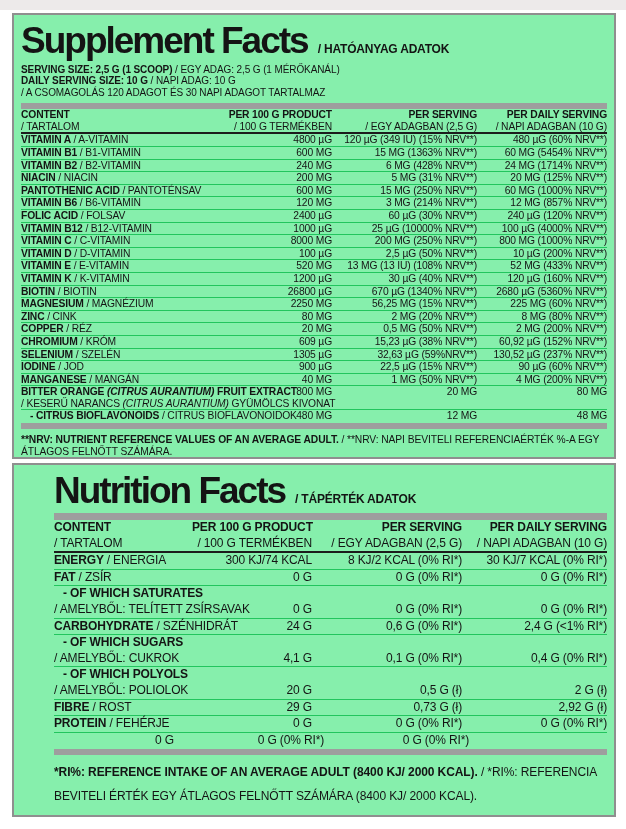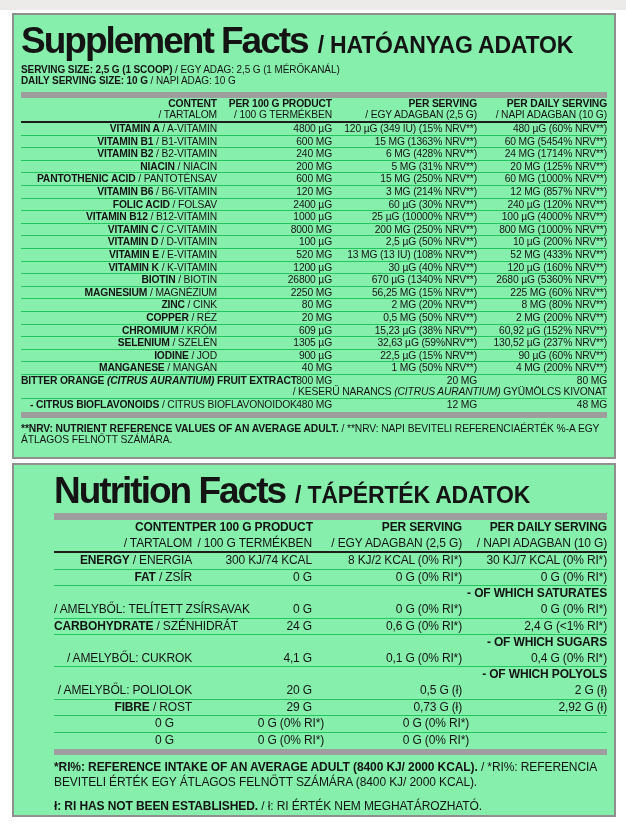--- a/index.html
+++ b/index.html
@@ -8,68 +8,71 @@
     -webkit-font-smoothing:antialiased; }
   .scan-band { position:absolute; left:0; top:0; width:626px; height:10px; background:#edeaea; }
 
   .panel { position:absolute; left:12px; width:604px; border:2px solid #8f8f8f;
     background:#86efac; padding:5px 7px 4px 7px; overflow:hidden; }
   #panel-supplement { top:13px; height:446px; }
   #panel-nutrition  { top:463px; height:354px;padding-left:40px; }
 
   .title-row { display:flex; align-items:baseline; gap:10px; margin-top:2px; }
   .facts-title { font-size:37px; font-weight:bold; letter-spacing:-2px; line-height:38px; white-space:nowrap; }
-  .facts-suffix { font-size:23px; font-weight:bold; letter-spacing:-0.2px; white-space:nowrap; }
+  .facts-suffix { font-size:12px; font-weight:bold; letter-spacing:-0.2px; white-space:nowrap; }
 
   .serving-block { margin-top:4px; }
   .sline { font-size:10px; line-height:11.4px; letter-spacing:-0.1px; }
   .b { font-weight:bold; }
   .i { font-style:italic; }
 
   .bar { height:6px; background:#9e9e9e; }
   #panel-supplement .bar-top { margin-top:5px; }
   #panel-nutrition .bar-top { margin-top:3px; height:7px; }
   .bar-end { margin-top:1px; }
 
   .tline { display:flex; align-items:baseline; }
-  .cname { flex:1 1 auto; min-width:0; white-space:nowrap; overflow:visible; text-align:right; }
+  .cname { flex:1 1 auto; min-width:0; white-space:nowrap; overflow:visible; text-align:left; }
   .cv { flex:0 0 auto; text-align:right; white-space:nowrap; }
 
   .supp .tline { font-size:10.3px; line-height:11.6px; letter-spacing:-0.15px; }
   .supp .c100 { width:115px; } .supp .cserv { width:145px; } .supp .cdaily { width:130px; }
 
   .nutr .tline { font-size:12px; line-height:15.6px; letter-spacing:-0.15px; }
   .nutr .c100 { width:120px; } .nutr .cserv { width:150px; } .nutr .cdaily { width:145px; }
 
   .thead { border-bottom:2px solid #1c1c1c; }
   .thead .h1 { font-weight:bold; }
   .trow { border-bottom:1px solid #22c55e; }
   .rows .trow:last-child { border-bottom:none; }
   .indent { padding-left:9px; }
 
   .fn { font-size:10.3px; line-height:11.5px; letter-spacing:-0.1px; margin-top:5px; }
-  .nutr-fn { font-size:12px; line-height:15px; letter-spacing:-0.1px; margin-top:5px; }
+  .nutr-fn { font-size:12px; line-height:24px; letter-spacing:-0.1px; margin-top:5px; }
 </style>
 </head>
 <body>
 
 <div class="scan-band"></div>
 
 <section class="panel supp" id="panel-supplement">
   <div class="title-row">
     <span class="facts-title">Supplement Facts</span>
     <span class="facts-suffix">/ HATÓANYAG ADATOK</span>
   </div>
 
   <div class="serving-block">
     <div class="sline">
       <span class="b">SERVING SIZE: 2,5 G (1 SCOOP)</span><span> / EGY ADAG: 2,5 G (1 MÉRŐKANÁL)</span>
     </div>
     <div class="sline">
       <span class="b">DAILY SERVING SIZE: 10 G</span><span> / NAPI ADAG: 10 G</span>
+    </div>
+    <div class="sline">
+      <span class="b"></span><span>/ A CSOMAGOLÁS 120 ADAGOT ÉS 30 NAPI ADAGOT TARTALMAZ</span>
     </div>
   </div>
 
   <div class="bar bar-top"></div>
 
   <div class="thead">
     <div class="tline h1">
       <span class="cname">CONTENT</span>
       <span class="cv c100">PER 100 G PRODUCT</span>
       <span class="cv cserv">PER SERVING</span>
@@ -356,20 +359,21 @@
       <div class="trow">
         <div class="tline">
           <span class="cname"><span class="b">FIBRE </span><span>/ ROST</span></span>
           <span class="cv c100">29 G</span>
           <span class="cv cserv">0,73 G (ł)</span>
           <span class="cv cdaily">2,92 G (ł)</span>
         </div>
       </div>
       <div class="trow">
         <div class="tline">
+          <span class="cname"><span class="b">PROTEIN </span><span>/ FEHÉRJE</span></span>
           <span class="cv c100">0 G</span>
           <span class="cv cserv">0 G (0% RI*)</span>
           <span class="cv cdaily">0 G (0% RI*)</span>
         </div>
       </div>
       <div class="trow">
         <div class="tline">
           <span class="cv c100">0 G</span>
           <span class="cv cserv">0 G (0% RI*)</span>
           <span class="cv cdaily">0 G (0% RI*)</span>

